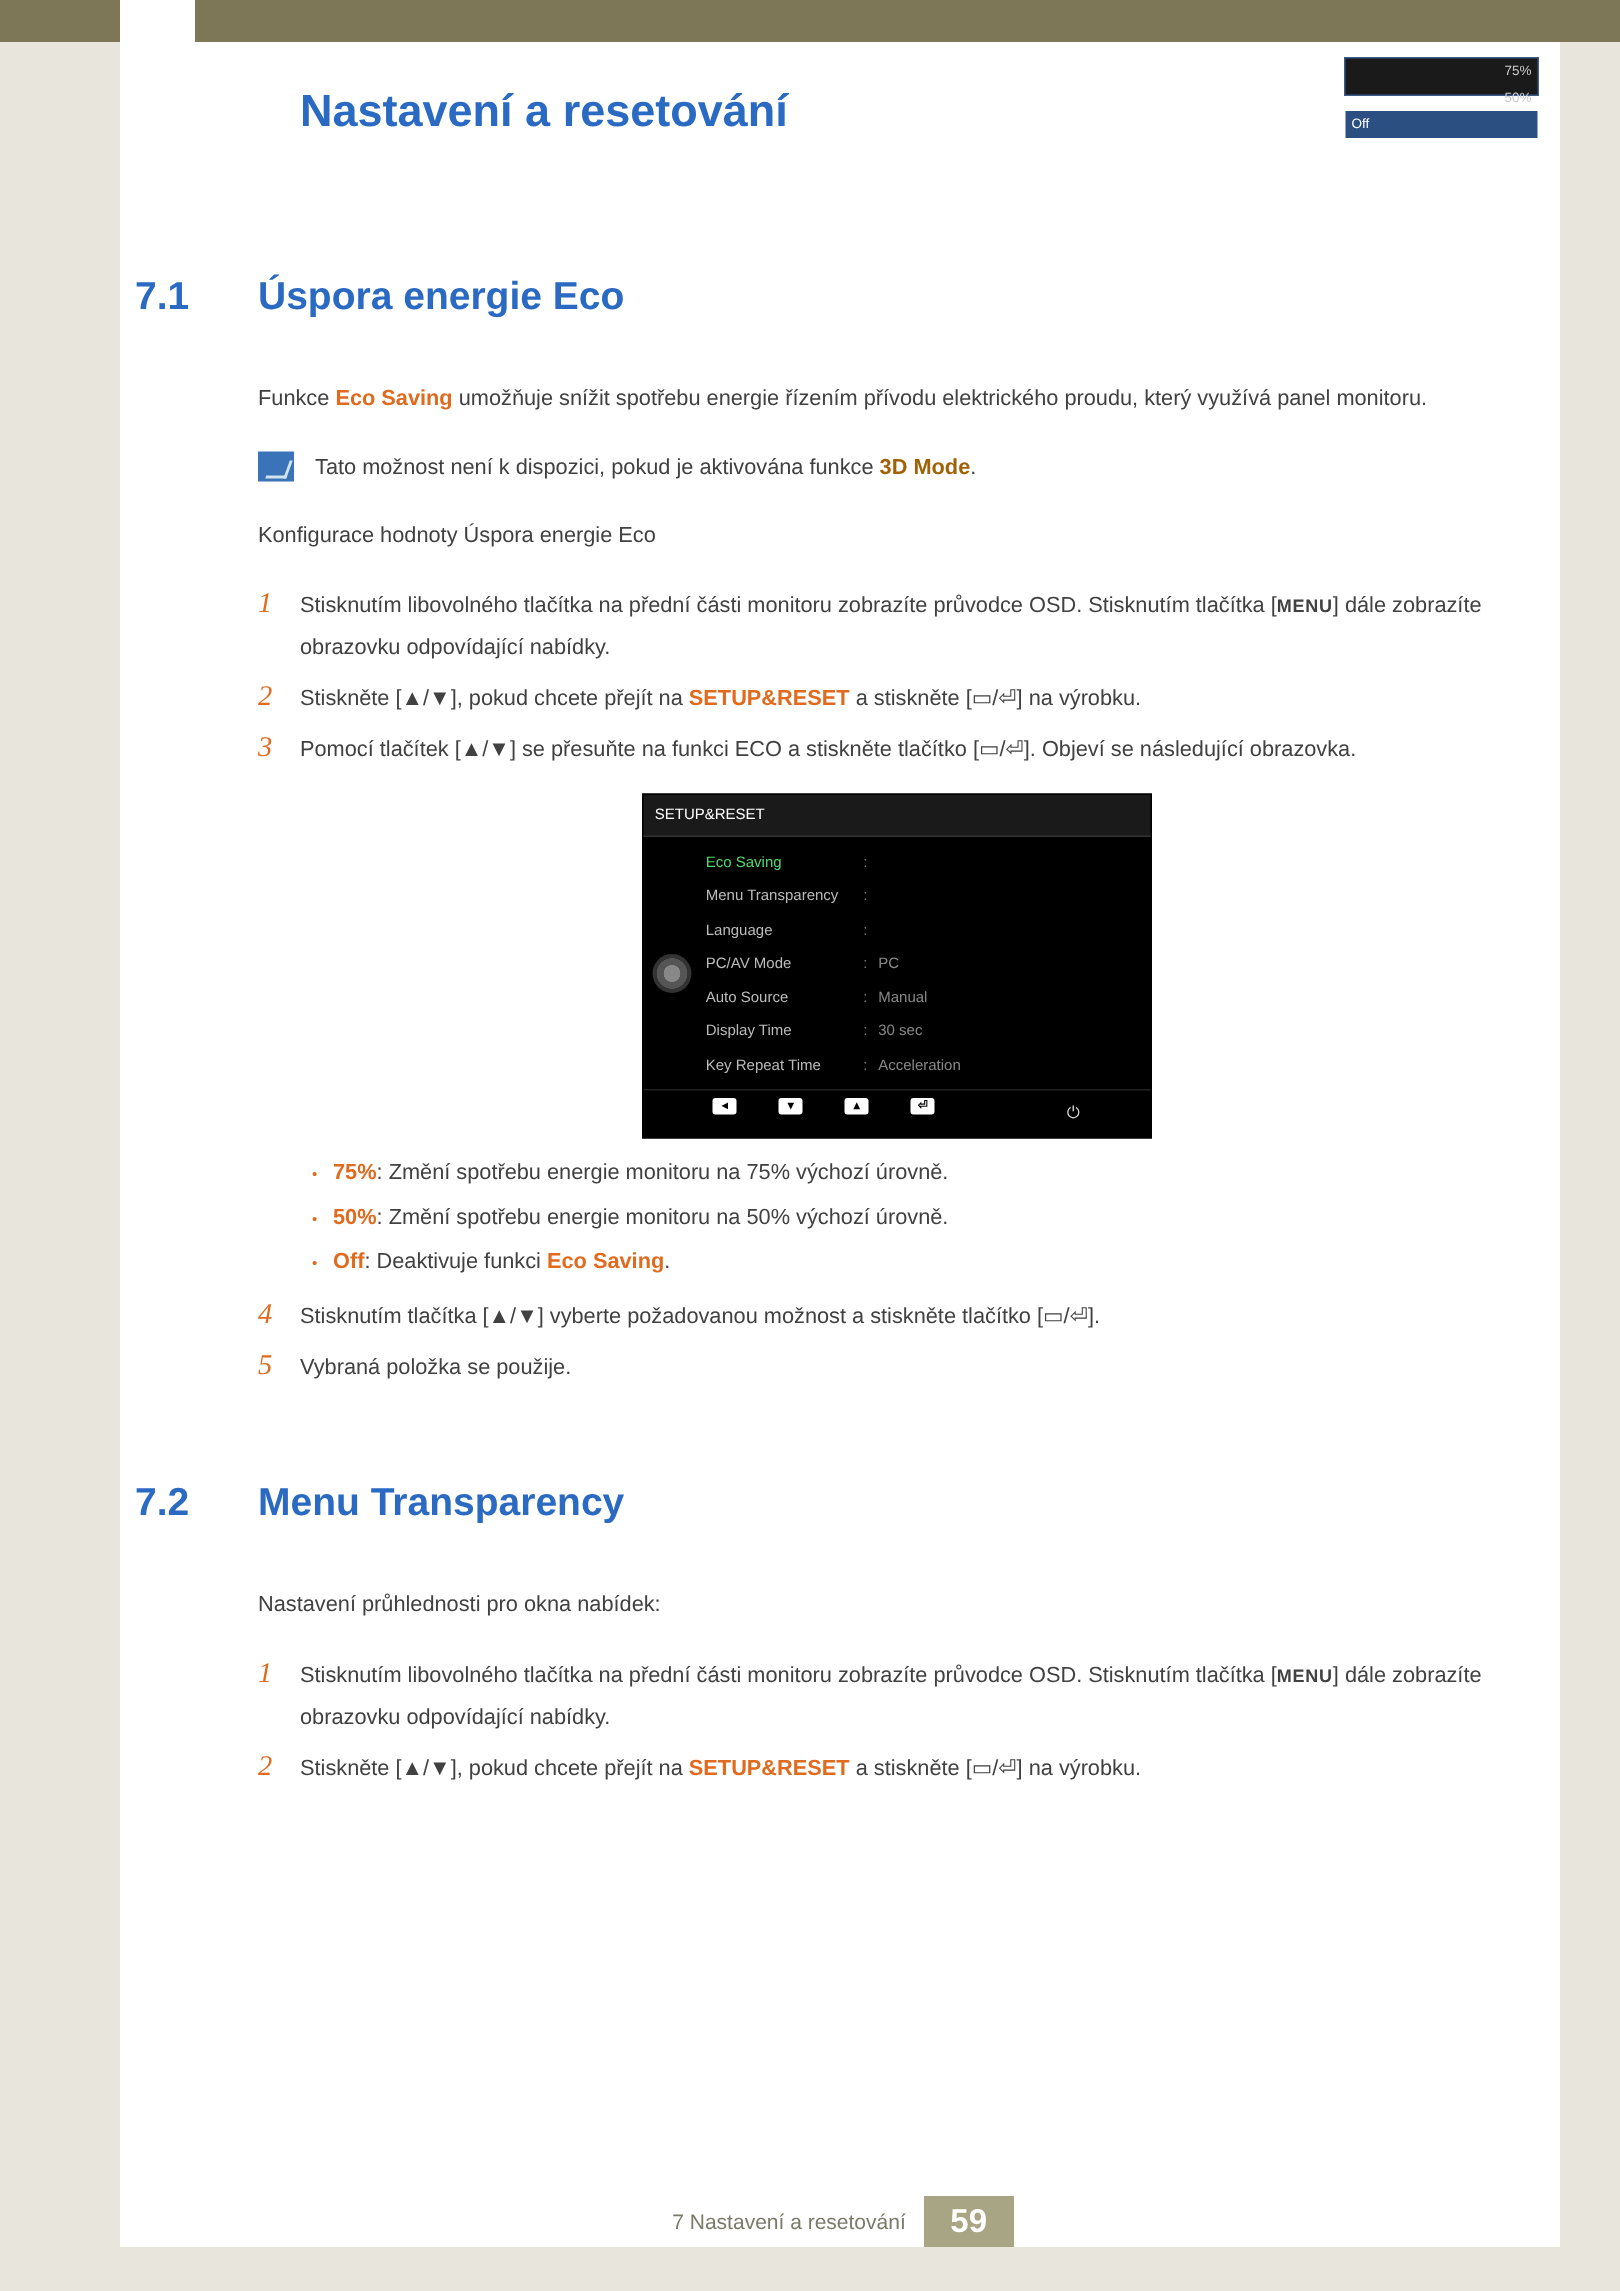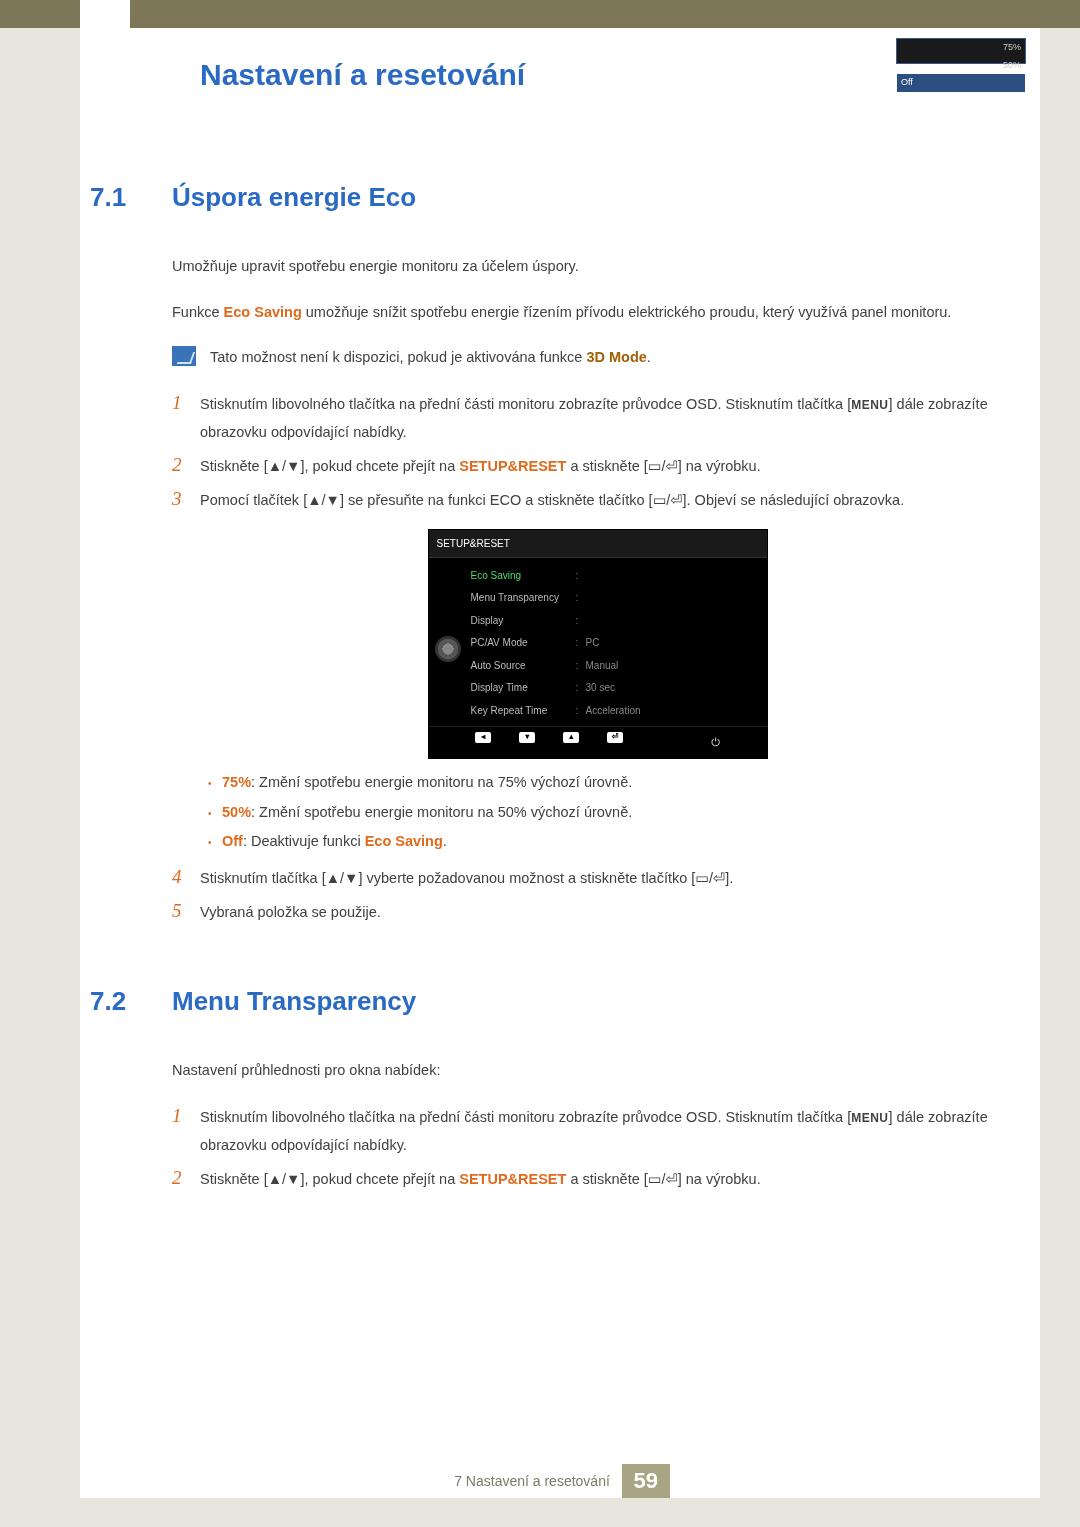--- a/index.html
+++ b/index.html
@@ -264,54 +264,54 @@
     color: #7a7a6a;
     font-size: 14px;
     align-self: center;
     margin-right: 12px;
   }
   .footer-page {
     background: #a8a584;
     color: #fff;
     font-size: 22px;
     font-weight: bold;
-    width: 48px;
+    width: 60px;
     display: flex;
     align-items: center;
     justify-content: center;
   }
 </style>
 </head>
 <body>
 
 <div class="topbar"></div>
 
 <div class="page">
   <div class="tab-notch"></div>
 
   <h1 class="chapter-title">Nastavení a resetování</h1>
 
   <div class="section-row">
     <div class="section-num">7.1</div>
     <div class="section-title">Úspora energie Eco</div>
   </div>
 
-  <p class="body-text">Umožňuje upravit spotřebu energie monitoru za účelem úspory.</p>
 
   <p class="body-text">
     <span>Funkce </span><span class="orange">Eco Saving</span><span> umožňuje snížit spotřebu energie řízením přívodu elektrického proudu, který využívá panel monitoru.</span>
   </p>
 
   <div class="note-row">
     <div class="note-icon"></div>
     <div class="note-text">
       <span>Tato možnost není k dispozici, pokud je aktivována funkce </span><span class="orange">3D Mode</span><span>.</span>
     </div>
   </div>
 
+  <p class="body-text">Konfigurace hodnoty Úspora energie Eco</p>
 
   <ol class="steps">
     <li>
       <span class="step-num">1</span>
       <span class="step-body">
         <span>Stisknutím libovolného tlačítka na přední části monitoru zobrazíte průvodce OSD. Stisknutím tlačítka [</span><span class="menu-key">MENU</span><span>] dále zobrazíte obrazovku odpovídající nabídky.</span>
       </span>
     </li>
     <li>
       <span class="step-num">2</span>
@@ -344,21 +344,21 @@
                       <span>Off</span>
                       <span></span>
                     </div>
                 </div>
               </div>
               <div class="osd-row">
                   <span class="osd-label">Menu Transparency</span>
                   <span class="osd-colon">:</span>
                 </div>
               <div class="osd-row">
-                  <span class="osd-label">Display</span>
+                  <span class="osd-label">Language</span>
                   <span class="osd-colon">:</span>
                 </div>
               <div class="osd-row">
                   <span class="osd-label">PC/AV Mode</span>
                   <span class="osd-colon">:</span>
                   <span class="osd-value">PC</span>
                 </div>
               <div class="osd-row">
                   <span class="osd-label">Auto Source</span>
                   <span class="osd-colon">:</span>

